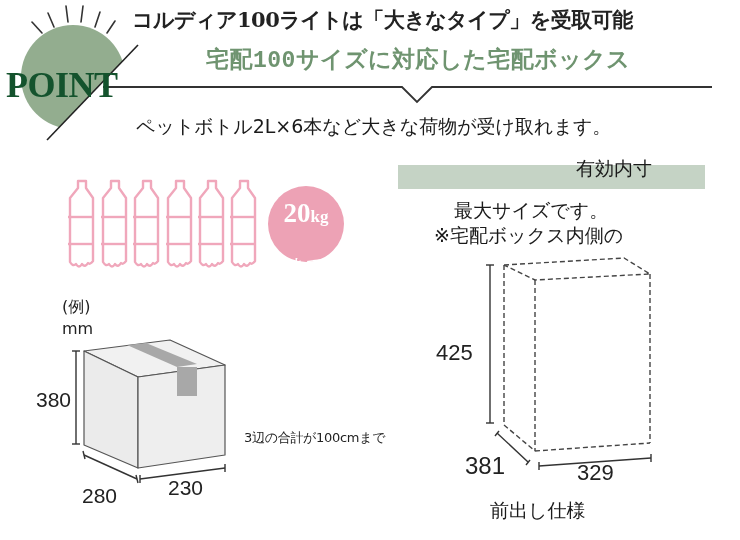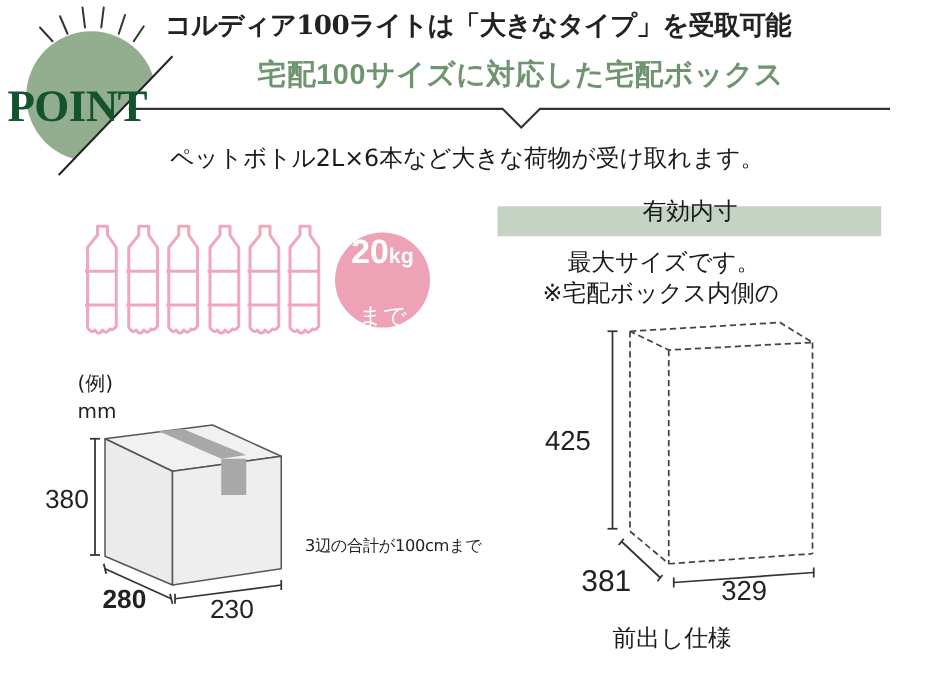--- a/index.html
+++ b/index.html
@@ -8,47 +8,47 @@
     .abs { position: absolute; }
     svg.layer { position: absolute; left: 0; top: 0; }
 
     .headline {
       left: 132px; top: 6px; width: 600px;
       font-family: "DejaVu Serif", serif; font-weight: bold;
       font-size: 21px; color: #222; white-space: nowrap; letter-spacing: -0.5px;
     }
     .subhead {
       left: 206px; top: 44px; width: 520px;
-      font-family: Liberation Sans, sans-serif; font-weight: bold;
+      font-family: Liberation Mono, monospace; font-weight: bold;
       font-size: 23px; color: #6f9470; white-space: nowrap; letter-spacing: 0.5px;
     }
     .point-label {
       left: 6px; top: 64px; font-family: Liberation Serif, serif;
       font-weight: bold; font-size: 36px; color: #14532d; letter-spacing: -0.5px;
     }
     .lead {
       left: 136px; top: 114px; font-size: 19px; color: #1a1a1a; white-space: nowrap;
       font-family: "DejaVu Sans", sans-serif;
       text-align: center;
     }
     .section-bar {
       left: 398px; top: 165px; width: 307px; height: 24px; background: #c5d3c5;
     }
     .section-title {
-      left: 398px; top: 150px; width: 240px; text-align: center;
+      left: 398px; top: 150px; width: 240px; text-align: right;
       font-size: 19px; color: #1a1a1a;
     }
     .note {
       left: 434px; top: 198px; font-size: 19px; color: #1a1a1a; line-height: 25px; white-space: nowrap;
     }
     .weight-badge {
       left: 268px; top: 186px; width: 76px; height: 76px; border-radius: 50%;
       background: #eda2b5; color: #fff; text-align: center;
     }
-    .weight-badge .w1 { display: block; margin-top: 0; font-size: 27px; font-weight: bold; line-height: 30px; font-family: Liberation Sans, sans-serif; }
+    .weight-badge .w1 { display: block; margin-top: 12px; font-size: 27px; font-weight: bold; line-height: 30px; font-family: Liberation Serif, serif; }
     .weight-badge .w1 small { font-size: 17px; }
     .weight-badge .w2 { display: block; font-size: 19px; line-height: 22px; margin-top: 22px; }
 
     .ex-label { left: 62px; top: 296px; font-size: 16px; color: #222; line-height: 22px; font-family: "DejaVu Sans", sans-serif; }
     .dim { font-family: "Liberation Sans", sans-serif; font-size: 21px; color: #222; }
     .size-note { left: 244px; top: 429px; font-size: 13px; line-height: 17px; color: #222; letter-spacing: -0.3px; }
     .spec-caption { left: 490px; top: 498px; font-size: 19px; color: #1a1a1a; }
   </style>
 </head>
 <body>
@@ -156,21 +156,21 @@
 <div class="abs weight-badge">
   <span class="w1"><span>20</span><small>kg</small></span>
   <span class="w2">まで</span>
 </div>
 
 <div class="abs ex-label">
   <div>(例)</div>
   <div>mm</div>
 </div>
 <div class="abs dim" style="left:36px; top:388px;text-align:right;">380</div>
-<div class="abs dim" style="left:82px; top:468px;font-weight:bold;">280</div>
+<div class="abs dim" style="left:82px; top:484px;">280</div>
 <div class="abs dim" style="left:168px; top:476px;">230</div>
 <div class="abs size-note">
   <div>3辺の合計が100cmまで</div>
 </div>
 
 <div class="abs section-bar"></div>
 <div class="abs section-title" style="left:452px; width:200px; top:156px;">有効内寸</div>
 <div class="abs note">
   <div style="padding-left:20px;">最大サイズです。</div>
   <div>※宅配ボックス内側の</div>

